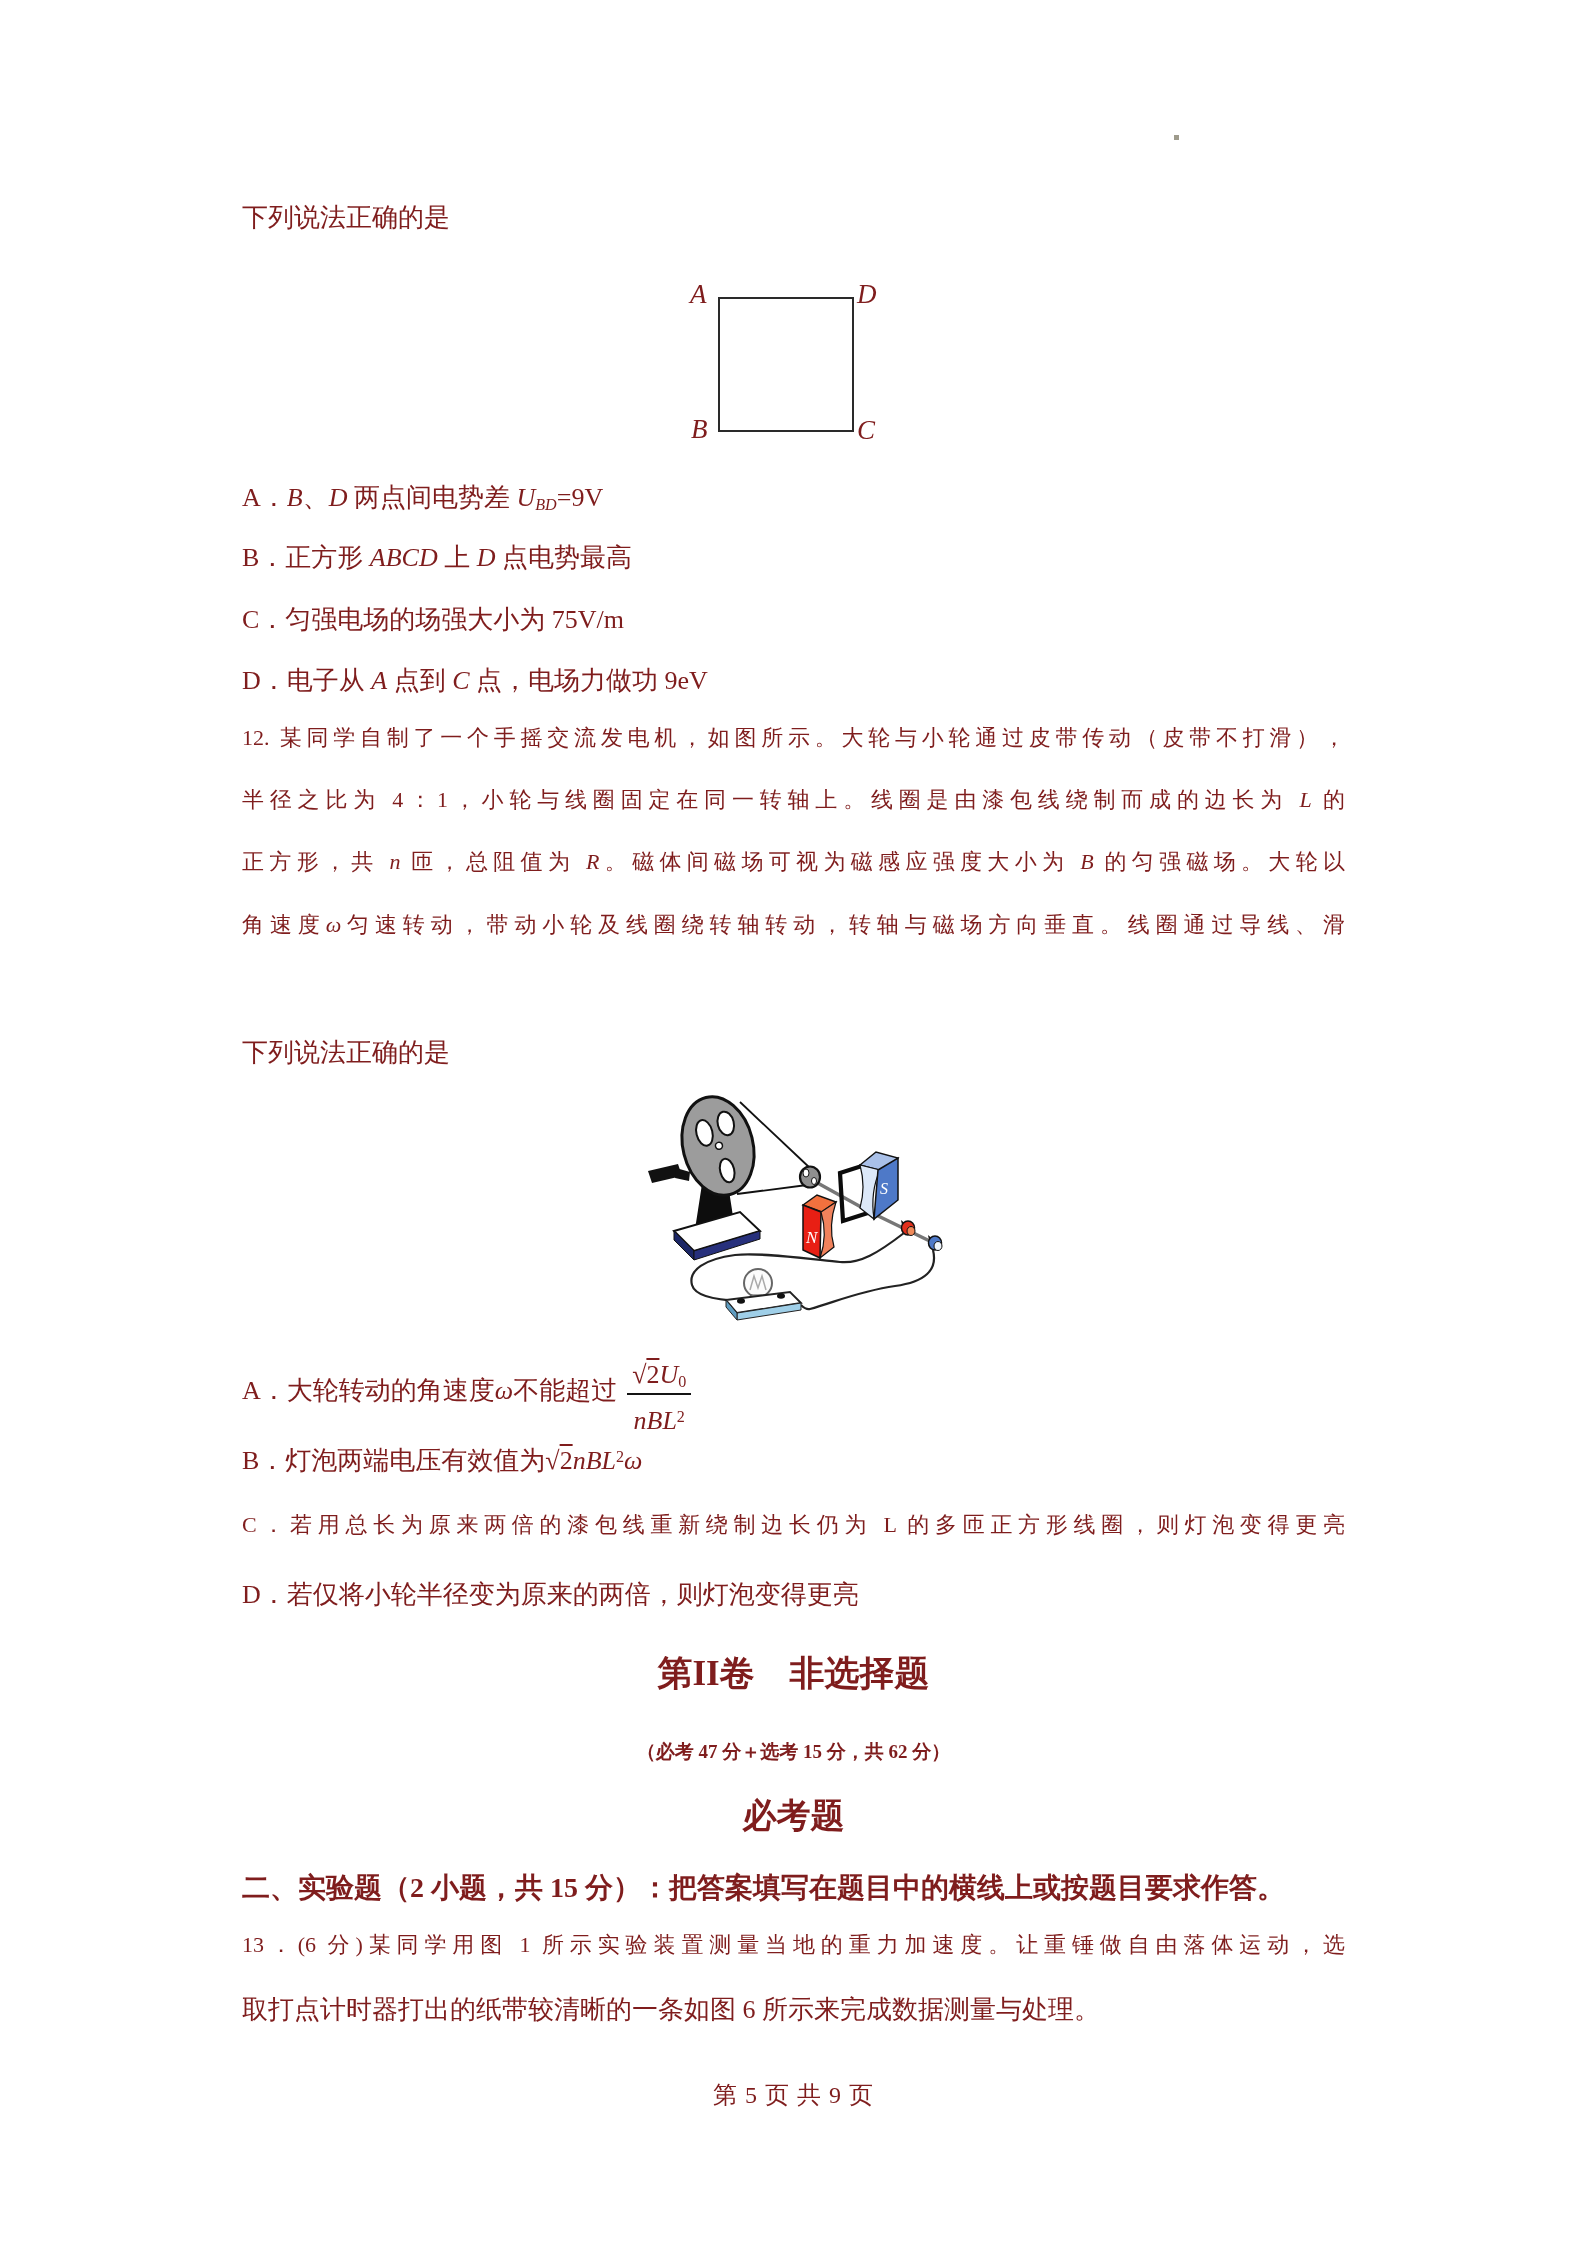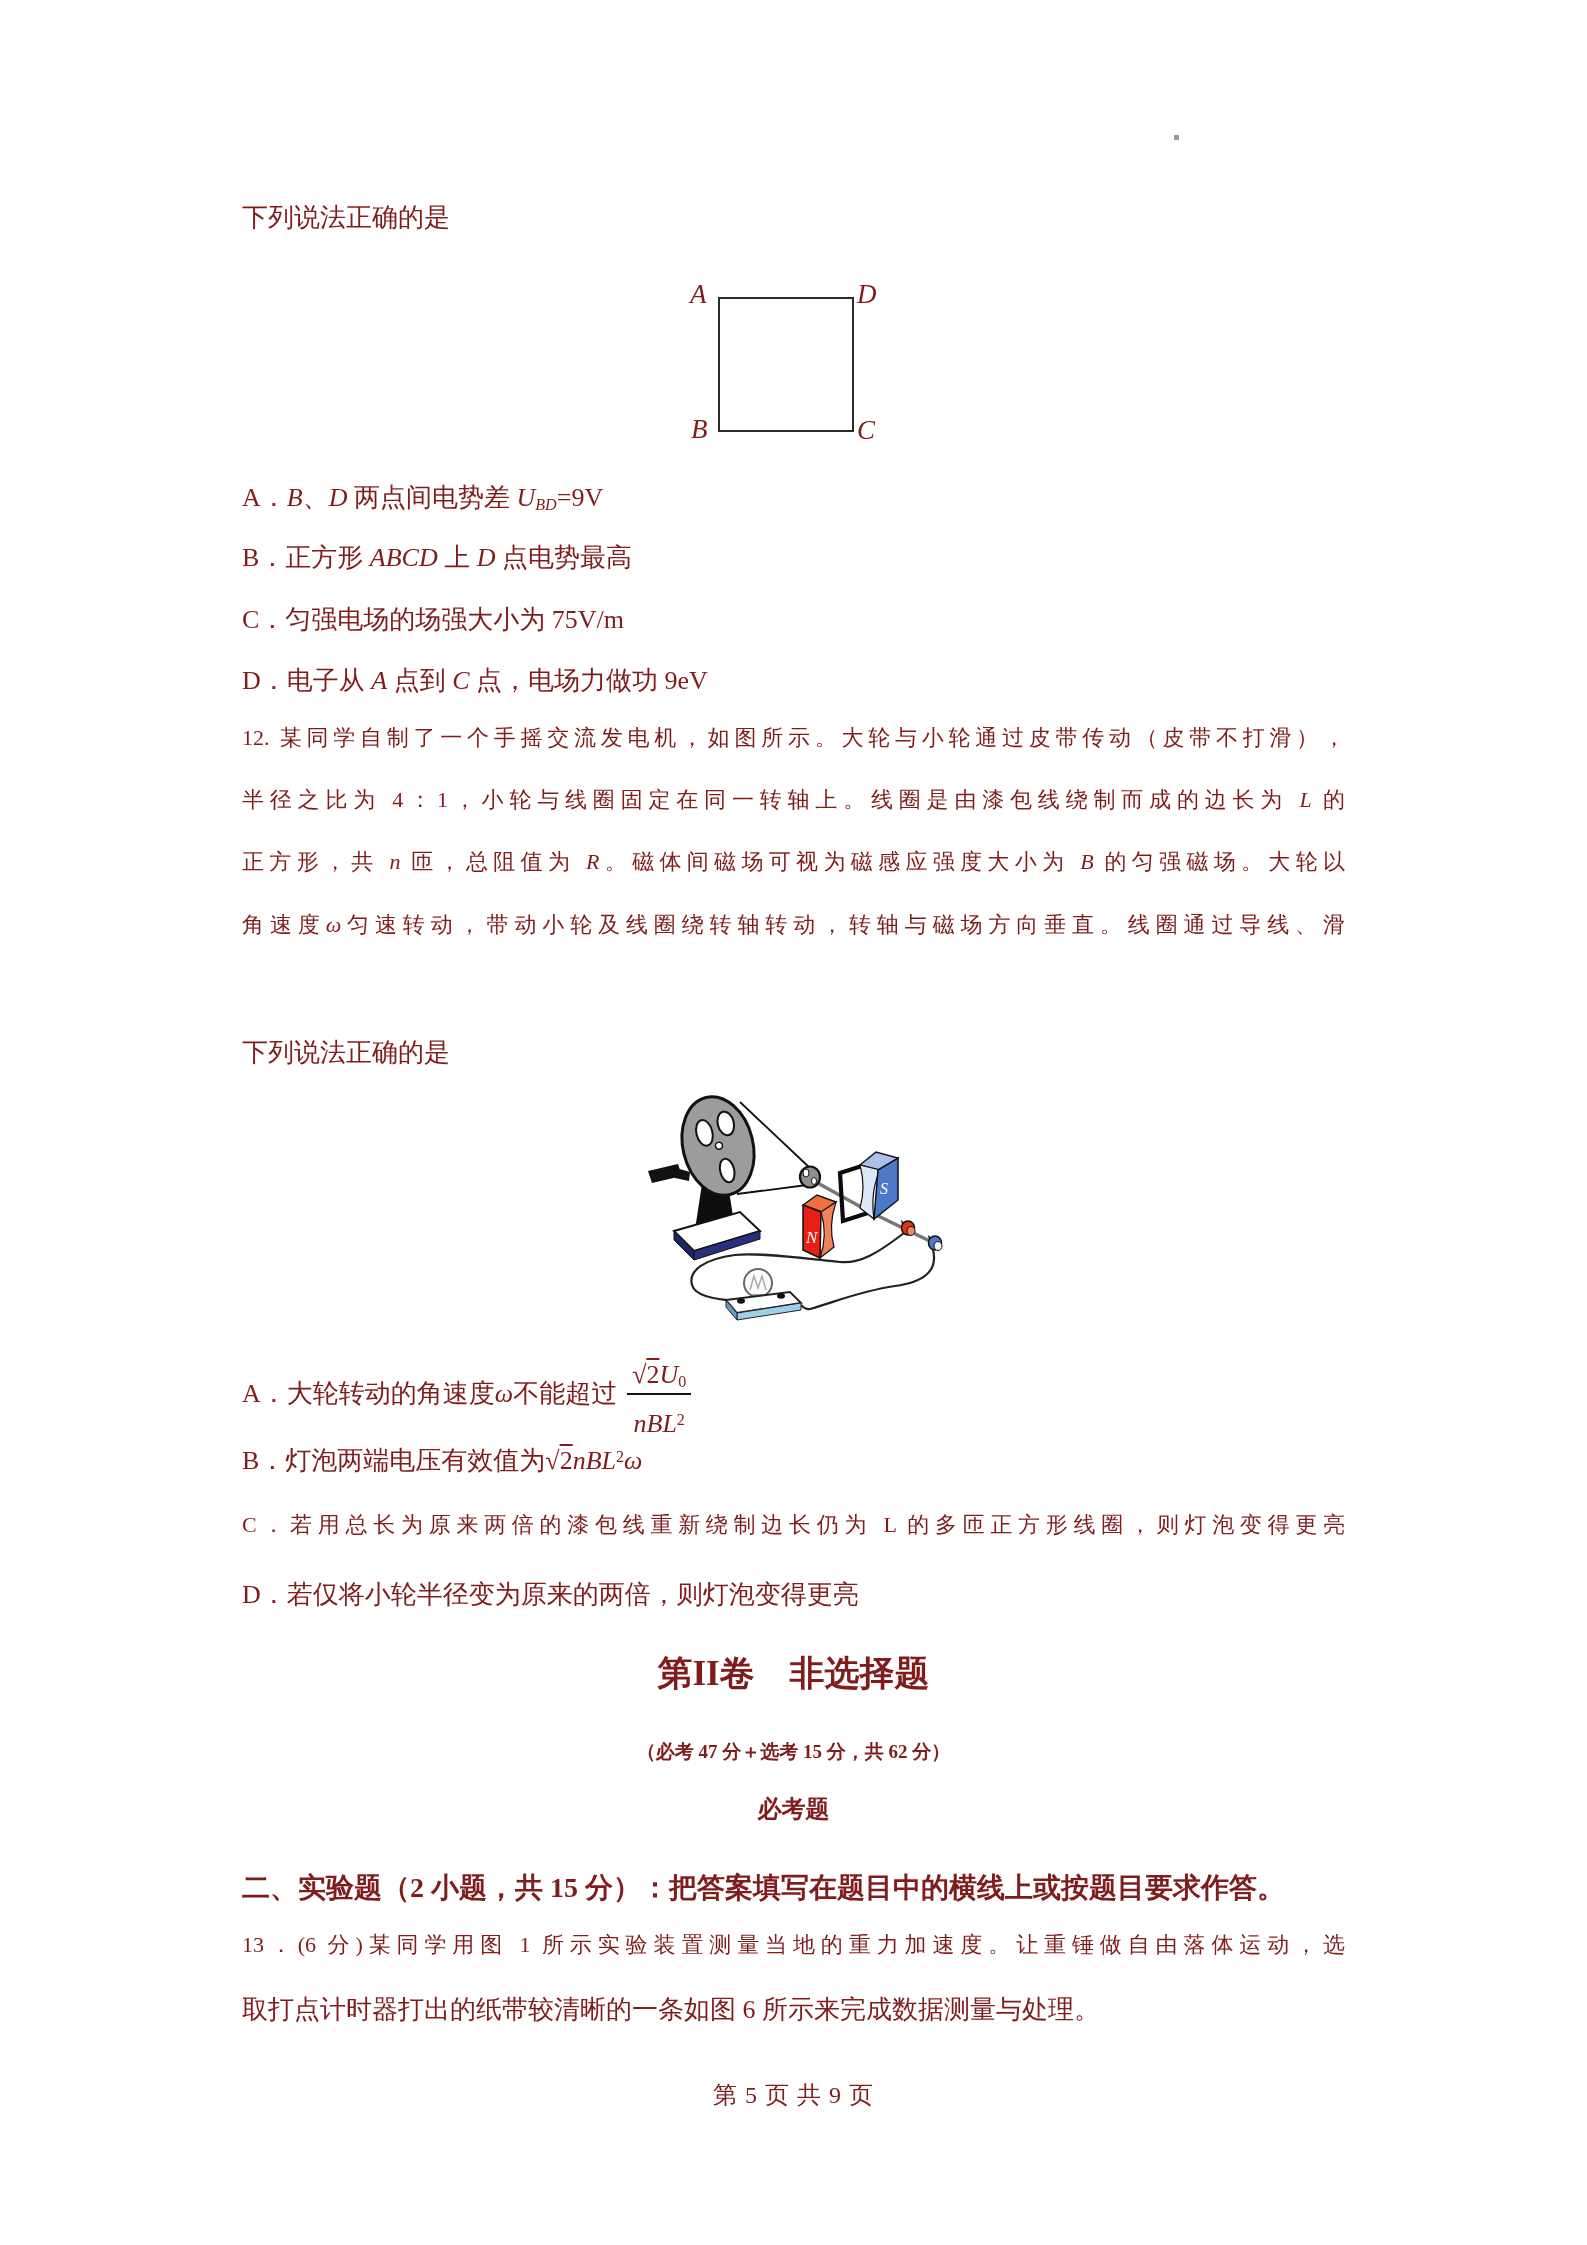--- a/index.html
+++ b/index.html
@@ -22,21 +22,21 @@
   .bold{font-weight:700;}
   i{font-style:italic;}
   sub{font-size:62%;vertical-align:-0.25em;}
   sup{font-size:62%;vertical-align:0.45em;}
   .ol{text-decoration:overline;}
   .frac{
     display:inline-block;vertical-align:-1.15em;
     text-align:center;margin-left:10px;font-size:26px;line-height:1.25;
   }
   .frac .num{display:block;padding:0 5px 1px;border-bottom:2.2px solid #141414;}
-  .frac .den{display:block;padding-top:1px;margin-top:12px;}
+  .frac .den{display:block;padding-top:10px;}
   
   .sq{position:absolute;left:718px;top:297px;width:132px;height:131px;border:2.5px solid #2a2a2a;}
   .sqlab{position:absolute;font-size:27px;font-style:italic;line-height:1;}
   
   .speck{position:absolute;left:1174px;top:135px;width:5px;height:5px;background:#8d8a78;opacity:.85;}
   .figwrap{position:absolute;left:640px;top:1088px;width:330px;height:250px;}
   .footer{position:absolute;left:0;top:2079px;width:1587px;text-align:center;font-size:24px;letter-spacing:1px;}
 </style>
 </head>
 <body>
@@ -149,21 +149,21 @@
 
   <div class="ln" style="top:1359px">
     <span>A．</span><span>大轮转动的角速度<i>ω</i>不能超过</span><span class="frac"><span class="num">√<span class="ol">2</span><i>U</i><sub>0</sub></span><span class="den"><i>nBL</i><sup>2</sup></span></span>
   </div>
   <div class="ln" style="top:1445px">B．灯泡两端电压有效值为√<span class="ol">2</span><i>nBL</i><sup>2</sup><i>ω</i></div>
   <div class="jln" style="top:1512px">C．若用总长为原来两倍的漆包线重新绕制边长仍为 L 的多匝正方形线圈，则灯泡变得更亮</div>
   <div class="ln" style="top:1579px">D．若仅将小轮半径变为原来的两倍，则灯泡变得更亮</div>
 
   <div class="ctr" style="top:1650px;font-size:35px">第II卷　非选择题</div>
   <div class="ctr" style="top:1739px;font-size:19px">（必考 47 分＋选考 15 分，共 62 分）</div>
-  <div class="ctr" style="top:1793px;font-size:24px">必考题</div>
+  <div class="ctr" style="top:1793px;font-size:34px">必考题</div>
 
   <div class="ln bold" style="top:1871px;font-size:28px">二、实验题（2 小题，共 15 分）：把答案填写在题目中的横线上或按题目要求作答。</div>
 
   <div class="jln" style="top:1932px">13．(6 分)某同学用图 1 所示实验装置测量当地的重力加速度。让重锤做自由落体运动，选</div>
   <div class="ln" style="top:1994px">取打点计时器打出的纸带较清晰的一条如图 6 所示来完成数据测量与处理。</div>
 
   <div class="footer">第 5 页 共 9 页</div>
 
 </div>
 

